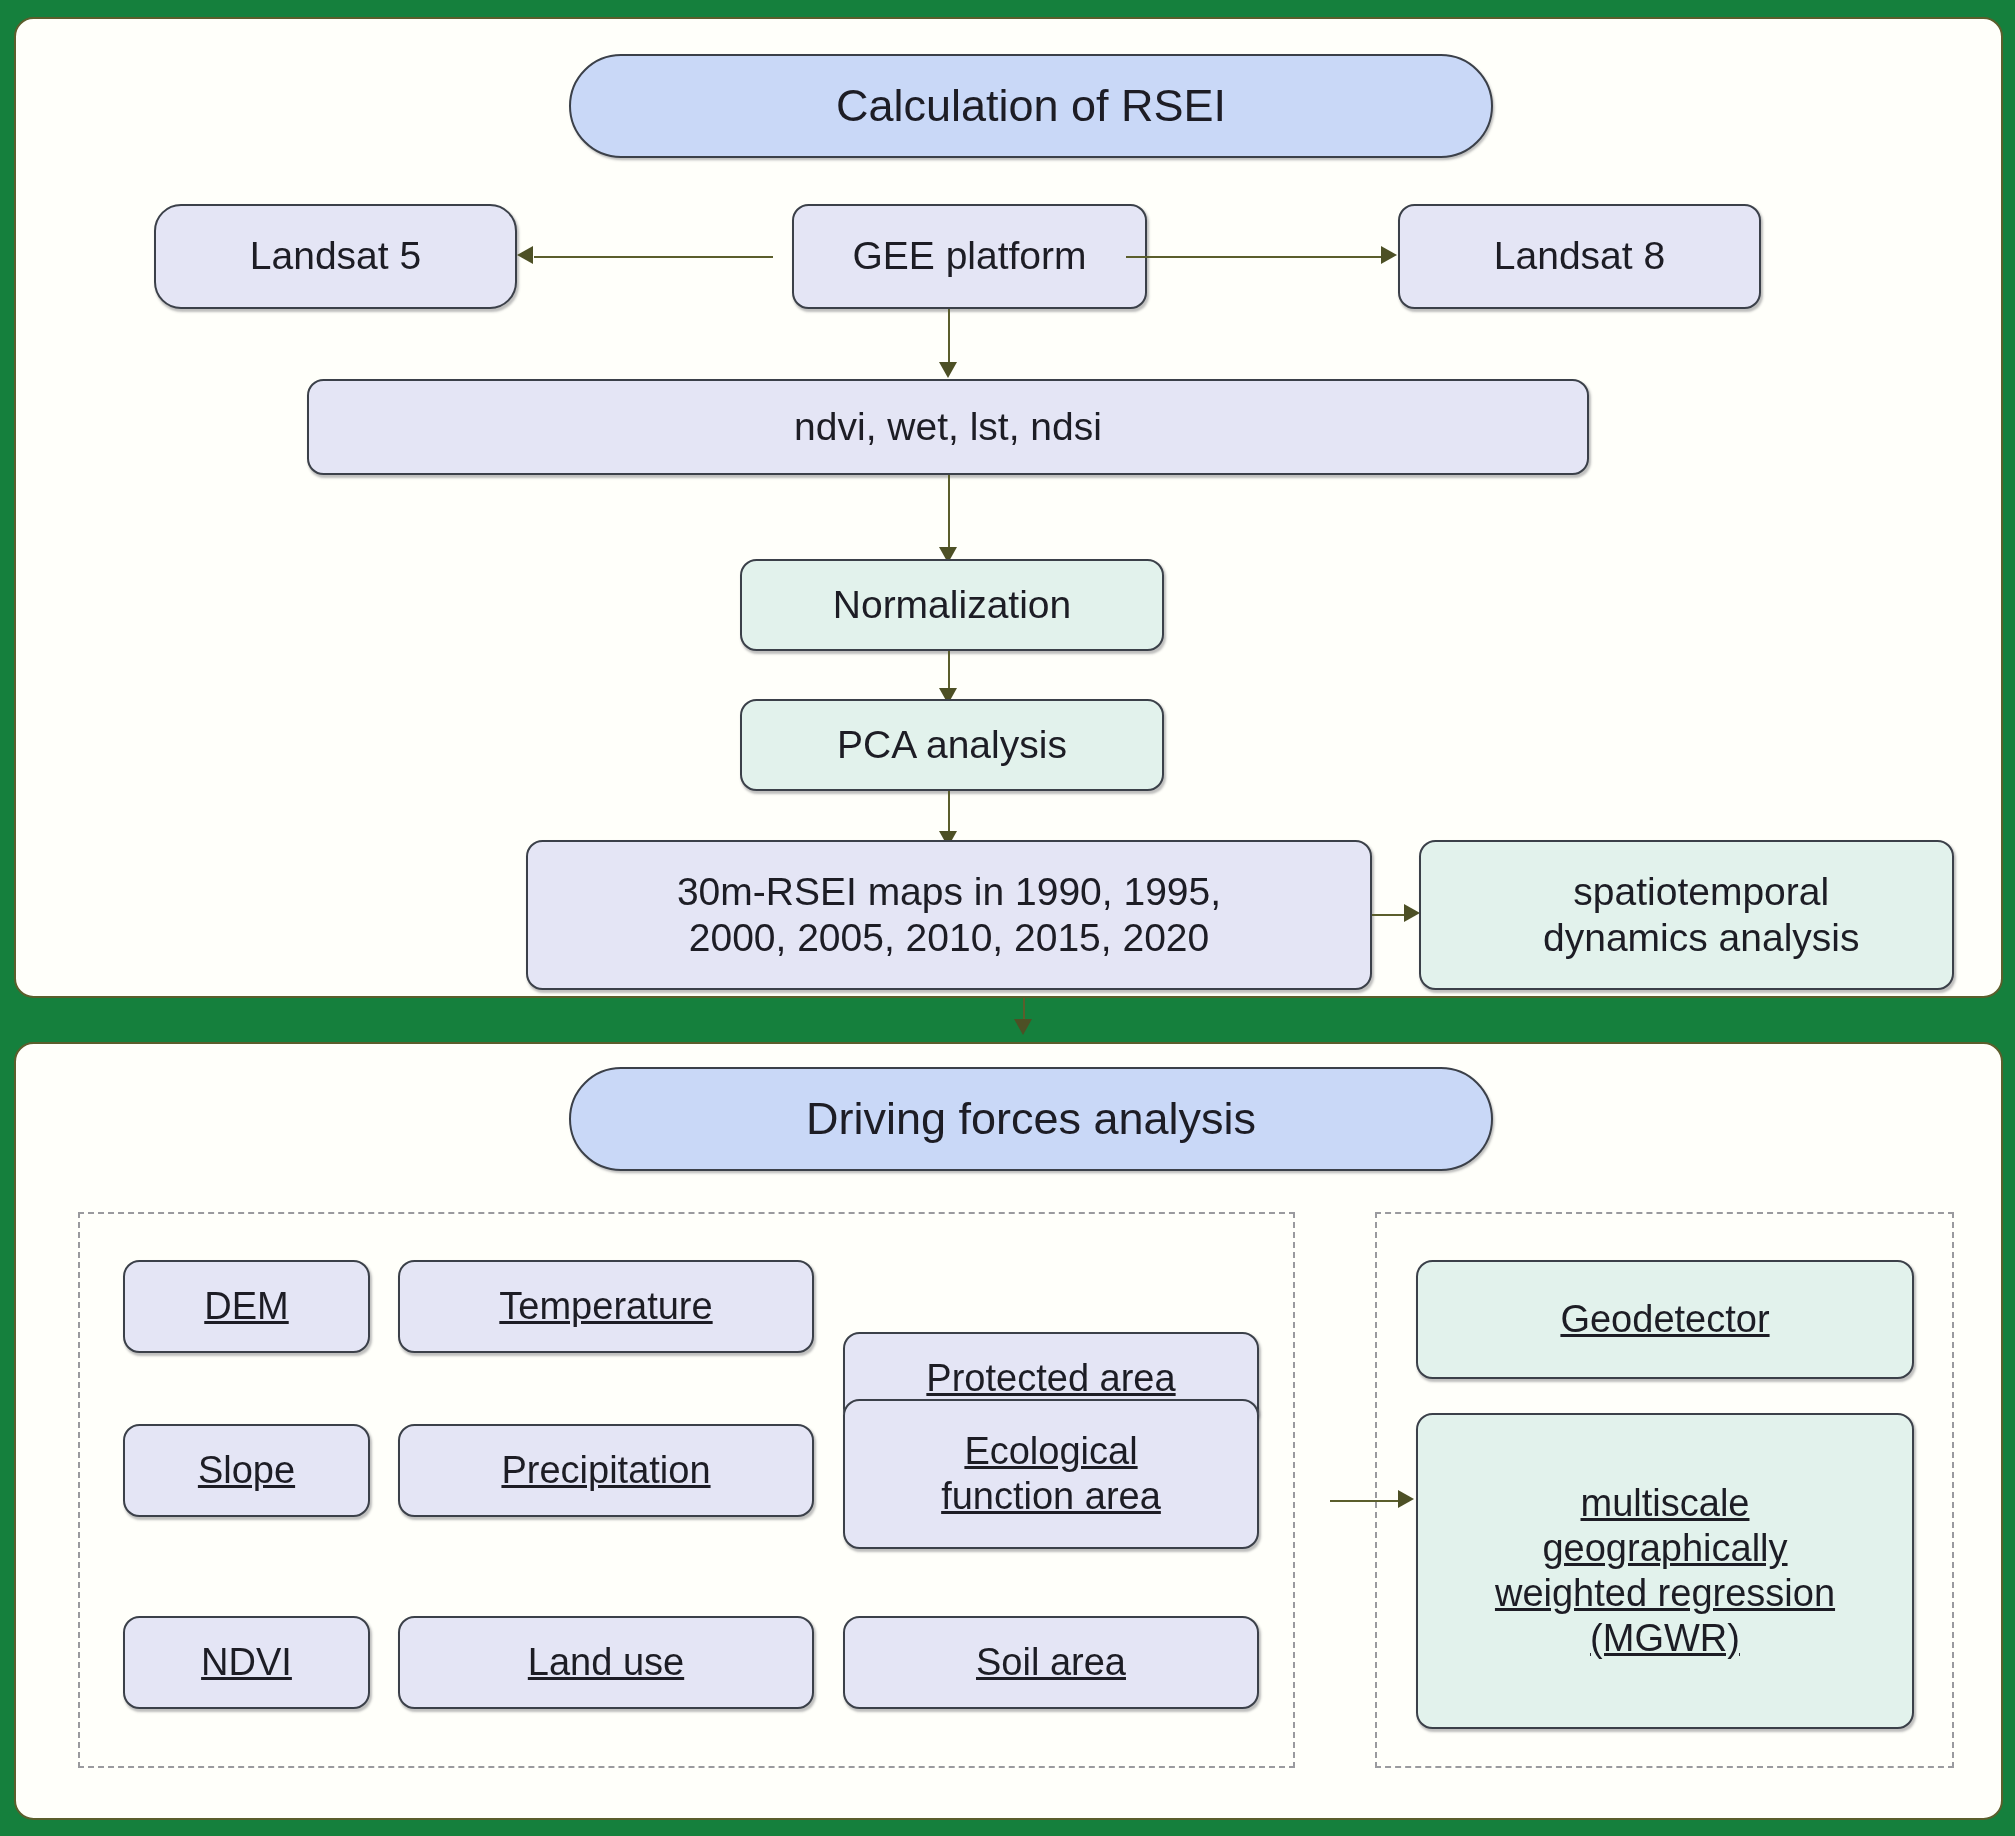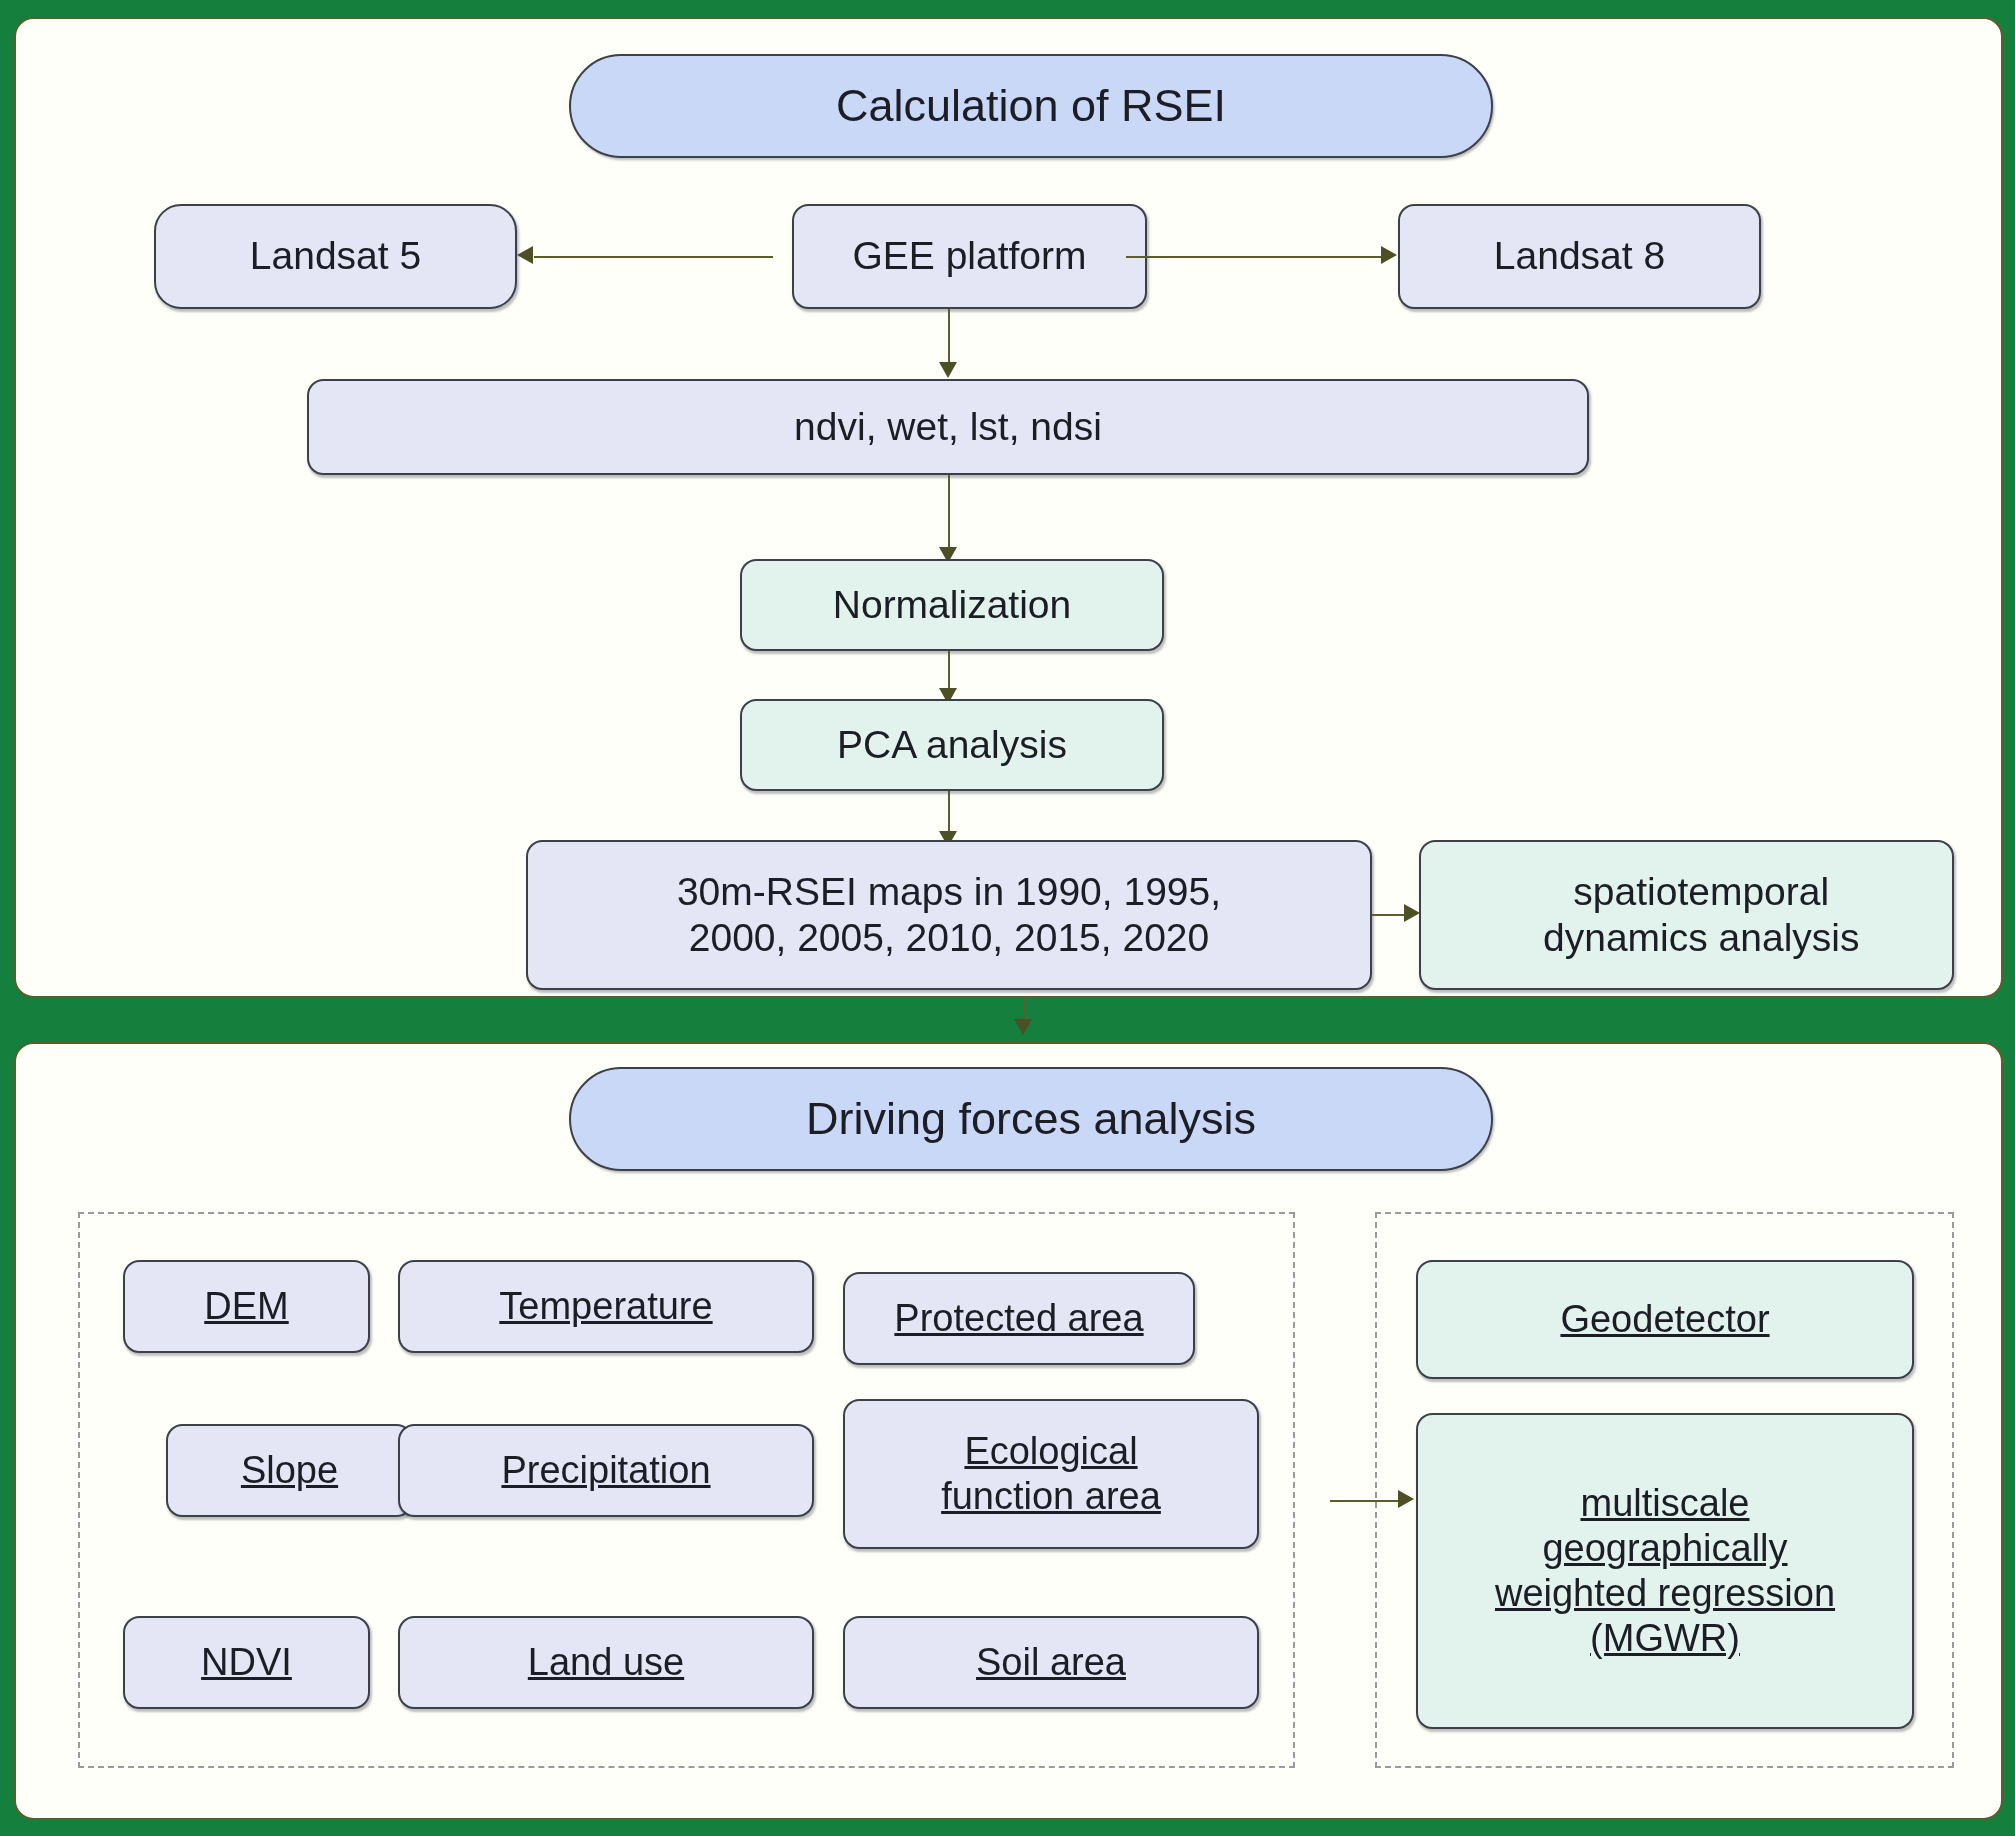--- a/index.html
+++ b/index.html
@@ -152,23 +152,23 @@
   <div class="panel" id="panel-driving"></div>
 
   <div class="node pill" style="left:569px; top:1067px; width:924px; height:104px;">Driving forces analysis</div>
 
   <div class="dashgroup" style="left:78px; top:1212px; width:1217px; height:556px;"></div>
 
   <div class="dashgroup" style="left:1375px; top:1212px; width:579px; height:556px;"></div>
 
   <div class="node lav fs-50" style="left:123px; top:1260px; width:247px; height:93px;">DEM</div>
   <div class="node lav fs-50" style="left:398px; top:1260px; width:416px; height:93px;">Temperature</div>
-  <div class="node lav fs-50" style="left:843px; top:1272px; width:352px; height:93px;">Protected area</div>
+  <div class="node lav fs-50" style="left:843px; top:1332px; width:416px; height:93px;">Protected area</div>
 
-  <div class="node lav fs-50" style="left:123px; top:1424px; width:247px; height:93px;margin-left:43px;">Slope</div>
+  <div class="node lav fs-50" style="left:123px; top:1424px; width:247px; height:93px;">Slope</div>
   <div class="node lav fs-50" style="left:398px; top:1424px; width:416px; height:93px;">Precipitation</div>
   <div class="node lav fs-50" style="left:843px; top:1399px; width:416px; height:150px;">Ecological
 function area</div>
 
   <div class="node lav fs-50" style="left:123px; top:1616px; width:247px; height:93px;">NDVI</div>
   <div class="node lav fs-50" style="left:398px; top:1616px; width:416px; height:93px;">Land use</div>
   <div class="node lav fs-50" style="left:843px; top:1616px; width:416px; height:93px;">Soil area</div>
 
   <div class="conn h" style="left:1330px; top:1500px; width:71px;"></div>
   <div class="arrowhead right" style="left:1398px; top:1490px;"></div>

